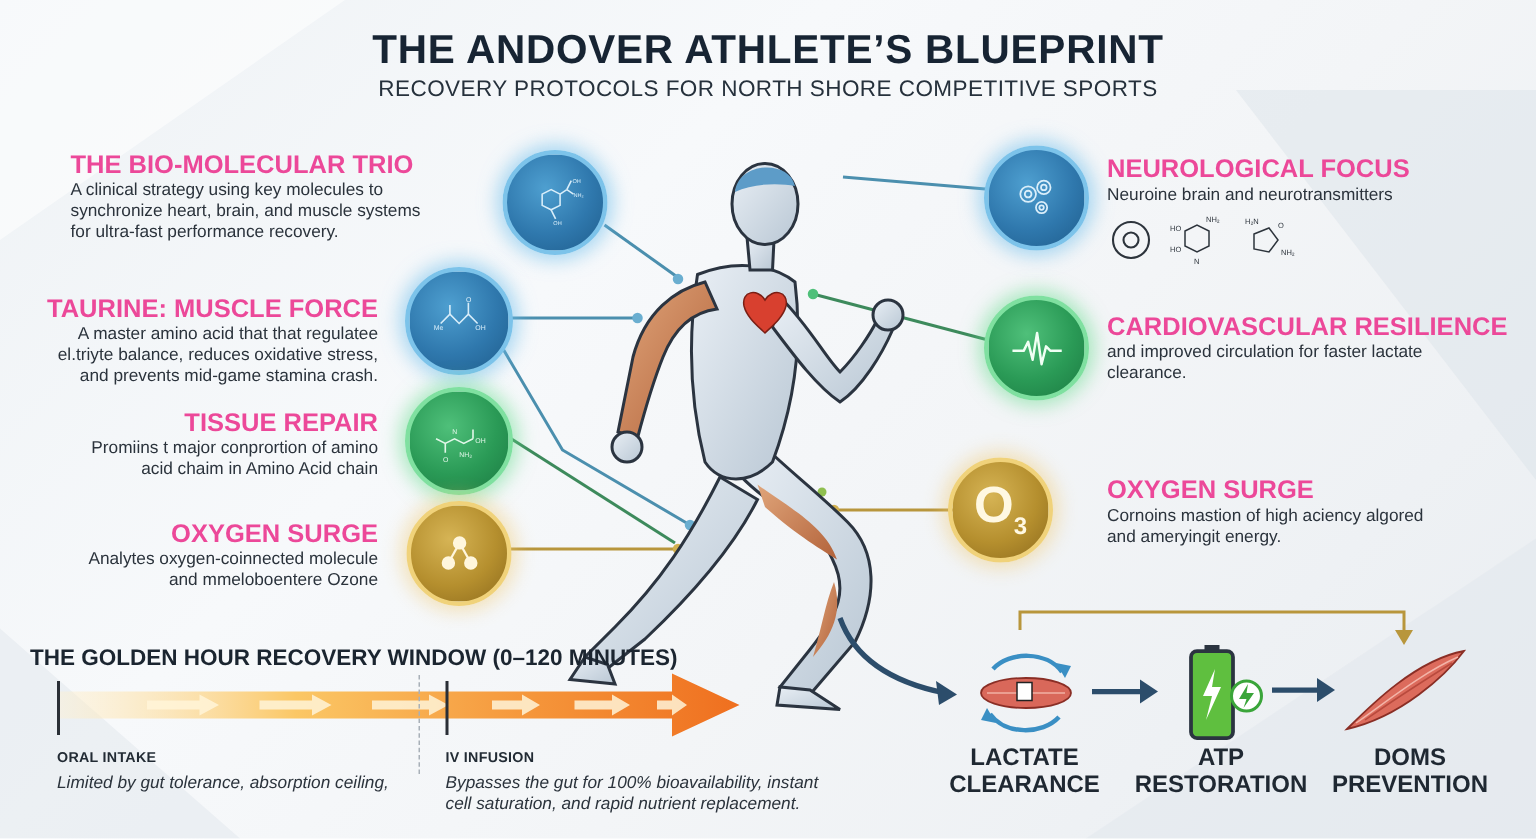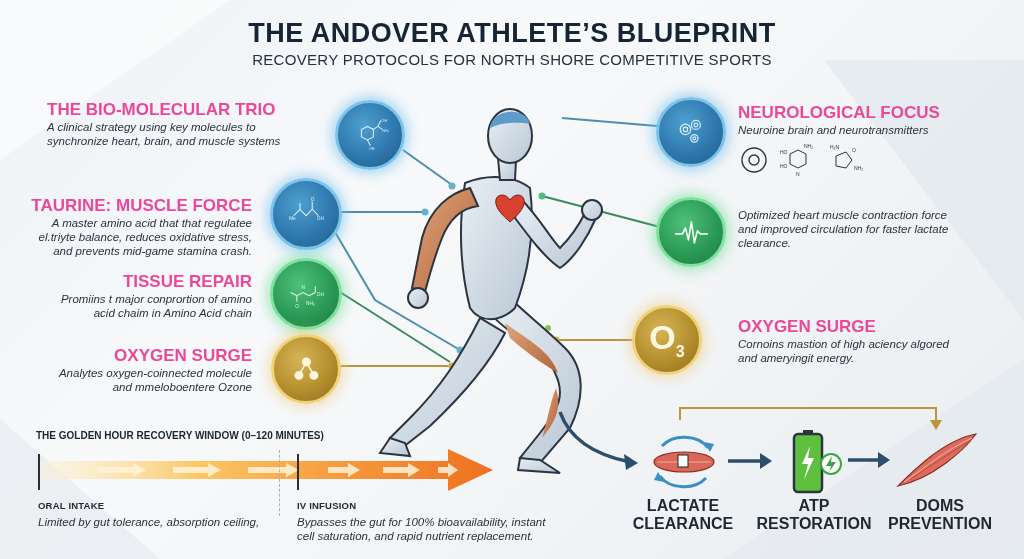--- a/index.html
+++ b/index.html
@@ -21,21 +21,21 @@
     .title {
       left: 0; width: 1024px; top: 18px; text-align: center;
       font-size: 27px; font-weight: 700; letter-spacing: 0.5px; color: #172433;
     }
     .subtitle {
       left: 0; width: 1024px; top: 51px; text-align: center;
       font-size: 15px; font-weight: 400; letter-spacing: 0.3px; color: #26313c;
     }
 
     .sec-h { font-weight: 700; color: #ec4899; font-size: 17px; line-height: 20px; white-space: nowrap; }
-    .sec-p { font-size: 11.5px; line-height: 14px; color: #2b333c; font-style: italic; }
+    .sec-p { font-size: 11.5px; line-height: 14px; color: #2b333c; }
 
     .left-col { text-align: left; }
     .right-align { text-align: right; }
 
     
     .circ {
       position: absolute; border-radius: 50%;
       display: flex; align-items: center; justify-content: center;
     }
     .circ.blue {
@@ -54,21 +54,21 @@
       box-shadow: 0 0 12px 4px rgba(240,200,110,0.45);
     }
     .circ svg { width: 70%; height: 70%; }
 
     .conn { position: absolute; top: 0; left: 0; width: 1024px; height: 559px; pointer-events: none; }
 
     
     .runner { position: absolute; left: 370px; top: 88px; width: 260px; height: 390px; }
 
     
-    .gh-title { left: 36px; top: 430px; font-size: 10px; font-weight: 700; color: #1b2530; white-space: nowrap; }
+    .gh-title { left: 20px; top: 430px; font-size: 15px; font-weight: 700; color: #1b2530; white-space: nowrap; }
     .gh-arrow { position: absolute; left: 38px; top: 447px; width: 460px; height: 46px; }
     .tick { position: absolute; width: 2px; background: #2a2f36; }
     .dash { position: absolute; width: 0; border-left: 1.5px dashed #a8b0b8; }
     .phase-h { font-size: 9.5px; font-weight: 700; color: #222b34; letter-spacing: 0.2px; }
     .phase-p { font-size: 11.5px; line-height: 14px; color: #2b333c; font-style: italic; }
 
     
     .flow-label { position: absolute; text-align: center; font-size: 16px; line-height: 18px; font-weight: 700; color: #1f2832; }
     .flow-icon { position: absolute; }
   </style>
@@ -106,20 +106,21 @@
 
   <line x1="556" y1="340" x2="660" y2="340" stroke="#b8963c" stroke-width="2"></line>
   <circle cx="556" cy="340" r="3.5" fill="#d2b050"></circle>
   <circle cx="548" cy="328" r="3" fill="#8fbf4f"></circle>
 </svg>
 
 <div class="abs left-col" style="left:47px; top:100px;">
   <div class="sec-h">THE BIO-MOLECULAR TRIO</div>
   <div class="sec-p">A clinical strategy using key molecules to</div>
   <div class="sec-p">synchronize heart, brain, and muscle systems</div>
+  <div class="sec-p">for ultra-fast performance recovery.</div>
 </div>
 
 <div class="abs right-align" style="right:772px; top:196px; width:260px;">
   <div class="sec-h">TAURINE: MUSCLE FORCE</div>
   <div class="sec-p">A master amino acid that that regulatee</div>
   <div class="sec-p">el.triyte balance, reduces oxidative stress,</div>
   <div class="sec-p">and prevents mid-game stamina crash.</div>
 </div>
 
 <div class="abs right-align" style="right:772px; top:272px; width:260px;">
@@ -257,21 +258,21 @@
   </g>
   <g fill="none" stroke="#2d343c" stroke-width="1">
     <polygon points="98,16 108,12 114,20 108,28 98,26"></polygon>
     <text x="92" y="9" font-size="5" fill="#2d343c" stroke="none">H₂N</text>
     <text x="114" y="12" font-size="5" fill="#2d343c" stroke="none">O</text>
     <text x="116" y="30" font-size="5" fill="#2d343c" stroke="none">NH₂</text>
   </g>
 </svg>
 
 <div class="abs" style="left:738px; top:208px;">
-  <div class="sec-p">Optimized heart muscle contraction force</div>
+  <div class="sec-h">CARDIOVASCULAR RESILIENCE</div>
   <div class="sec-p">and improved circulation for faster lactate</div>
   <div class="sec-p">clearance.</div>
 </div>
 
 <div class="abs" style="left:738px; top:317px;">
   <div class="sec-h">OXYGEN SURGE</div>
   <div class="sec-p">Cornoins mastion of high aciency algored</div>
   <div class="sec-p">and ameryingit energy.</div>
 </div>
 

